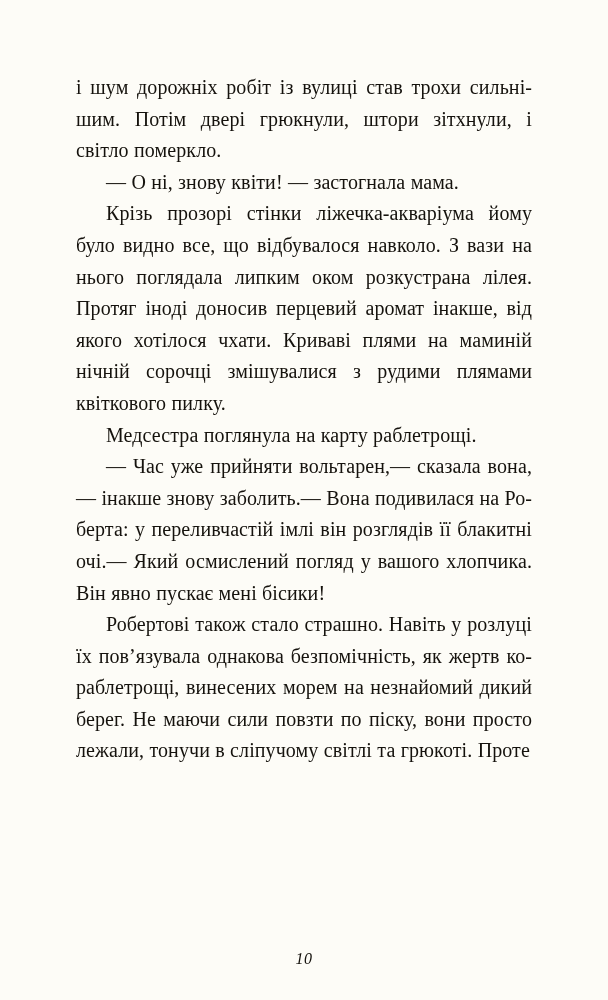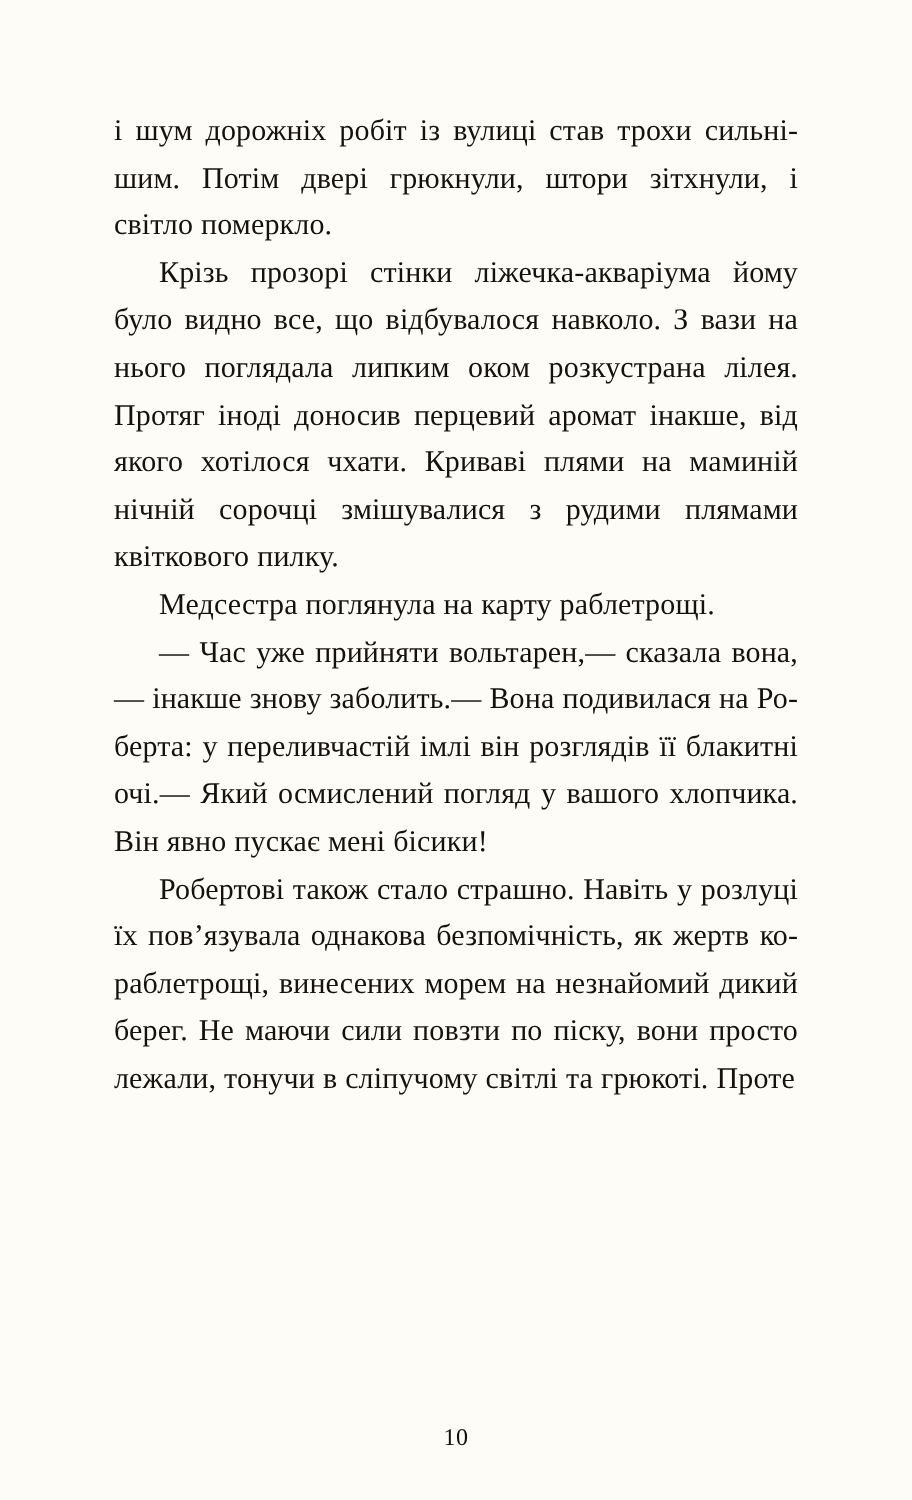--- a/index.html
+++ b/index.html
@@ -44,29 +44,31 @@
     text-indent: 0;
   }
   .folio {
     position: absolute;
     left: 0;
     top: 950px;
     width: 608px;
     text-align: center;
     font-size: 16px;
     letter-spacing: 0.4px;
+    font-style: italic;
   }
 </style>
 </head>
 <body>
 
 <div class="page">
 
   <div class="text-column">
     <p class="noindent">і шум дорожніх робіт із вулиці став трохи сильні­шим. Потім двері грюкнули, штори зітхнули, і світло померкло.</p>
+    <p class="indent">— О ні, знову квіти! — застогнала мама.</p>
     <p class="indent">Крізь прозорі стінки ліжечка-акваріума йому було видно все, що відбувалося навколо. З вази на ньо­го поглядала липким оком розкустрана лілея. Про­тяг іноді доносив перцевий аромат інакше, від якого хотілося чхати. Криваві плями на маминій нічній сорочці змішувалися з рудими плямами квіткового пилку.</p>
     <p class="indent">Медсестра поглянула на карту раблетрощі.</p>
     <p class="indent">— Час уже прийняти вольтарен,— сказала вона,— інакше знову заболить.— Вона подивилася на Ро­берта: у переливчастій імлі він розглядів її блакитні очі.— Який осмислений погляд у вашого хлопчика. Він явно пускає мені бісики!</p>
     <p class="indent">Робертові також стало страшно. Навіть у розлуці їх пов’язувала однакова безпомічність, як жертв ко­раблетрощі, винесених морем на незнайомий дикий берег. Не маючи сили повзти по піску, вони просто лежали, тонучи в сліпучому світлі та грюкоті. Проте</p>
   </div>
 
   <div class="folio">10</div>
 
 </div>
 

